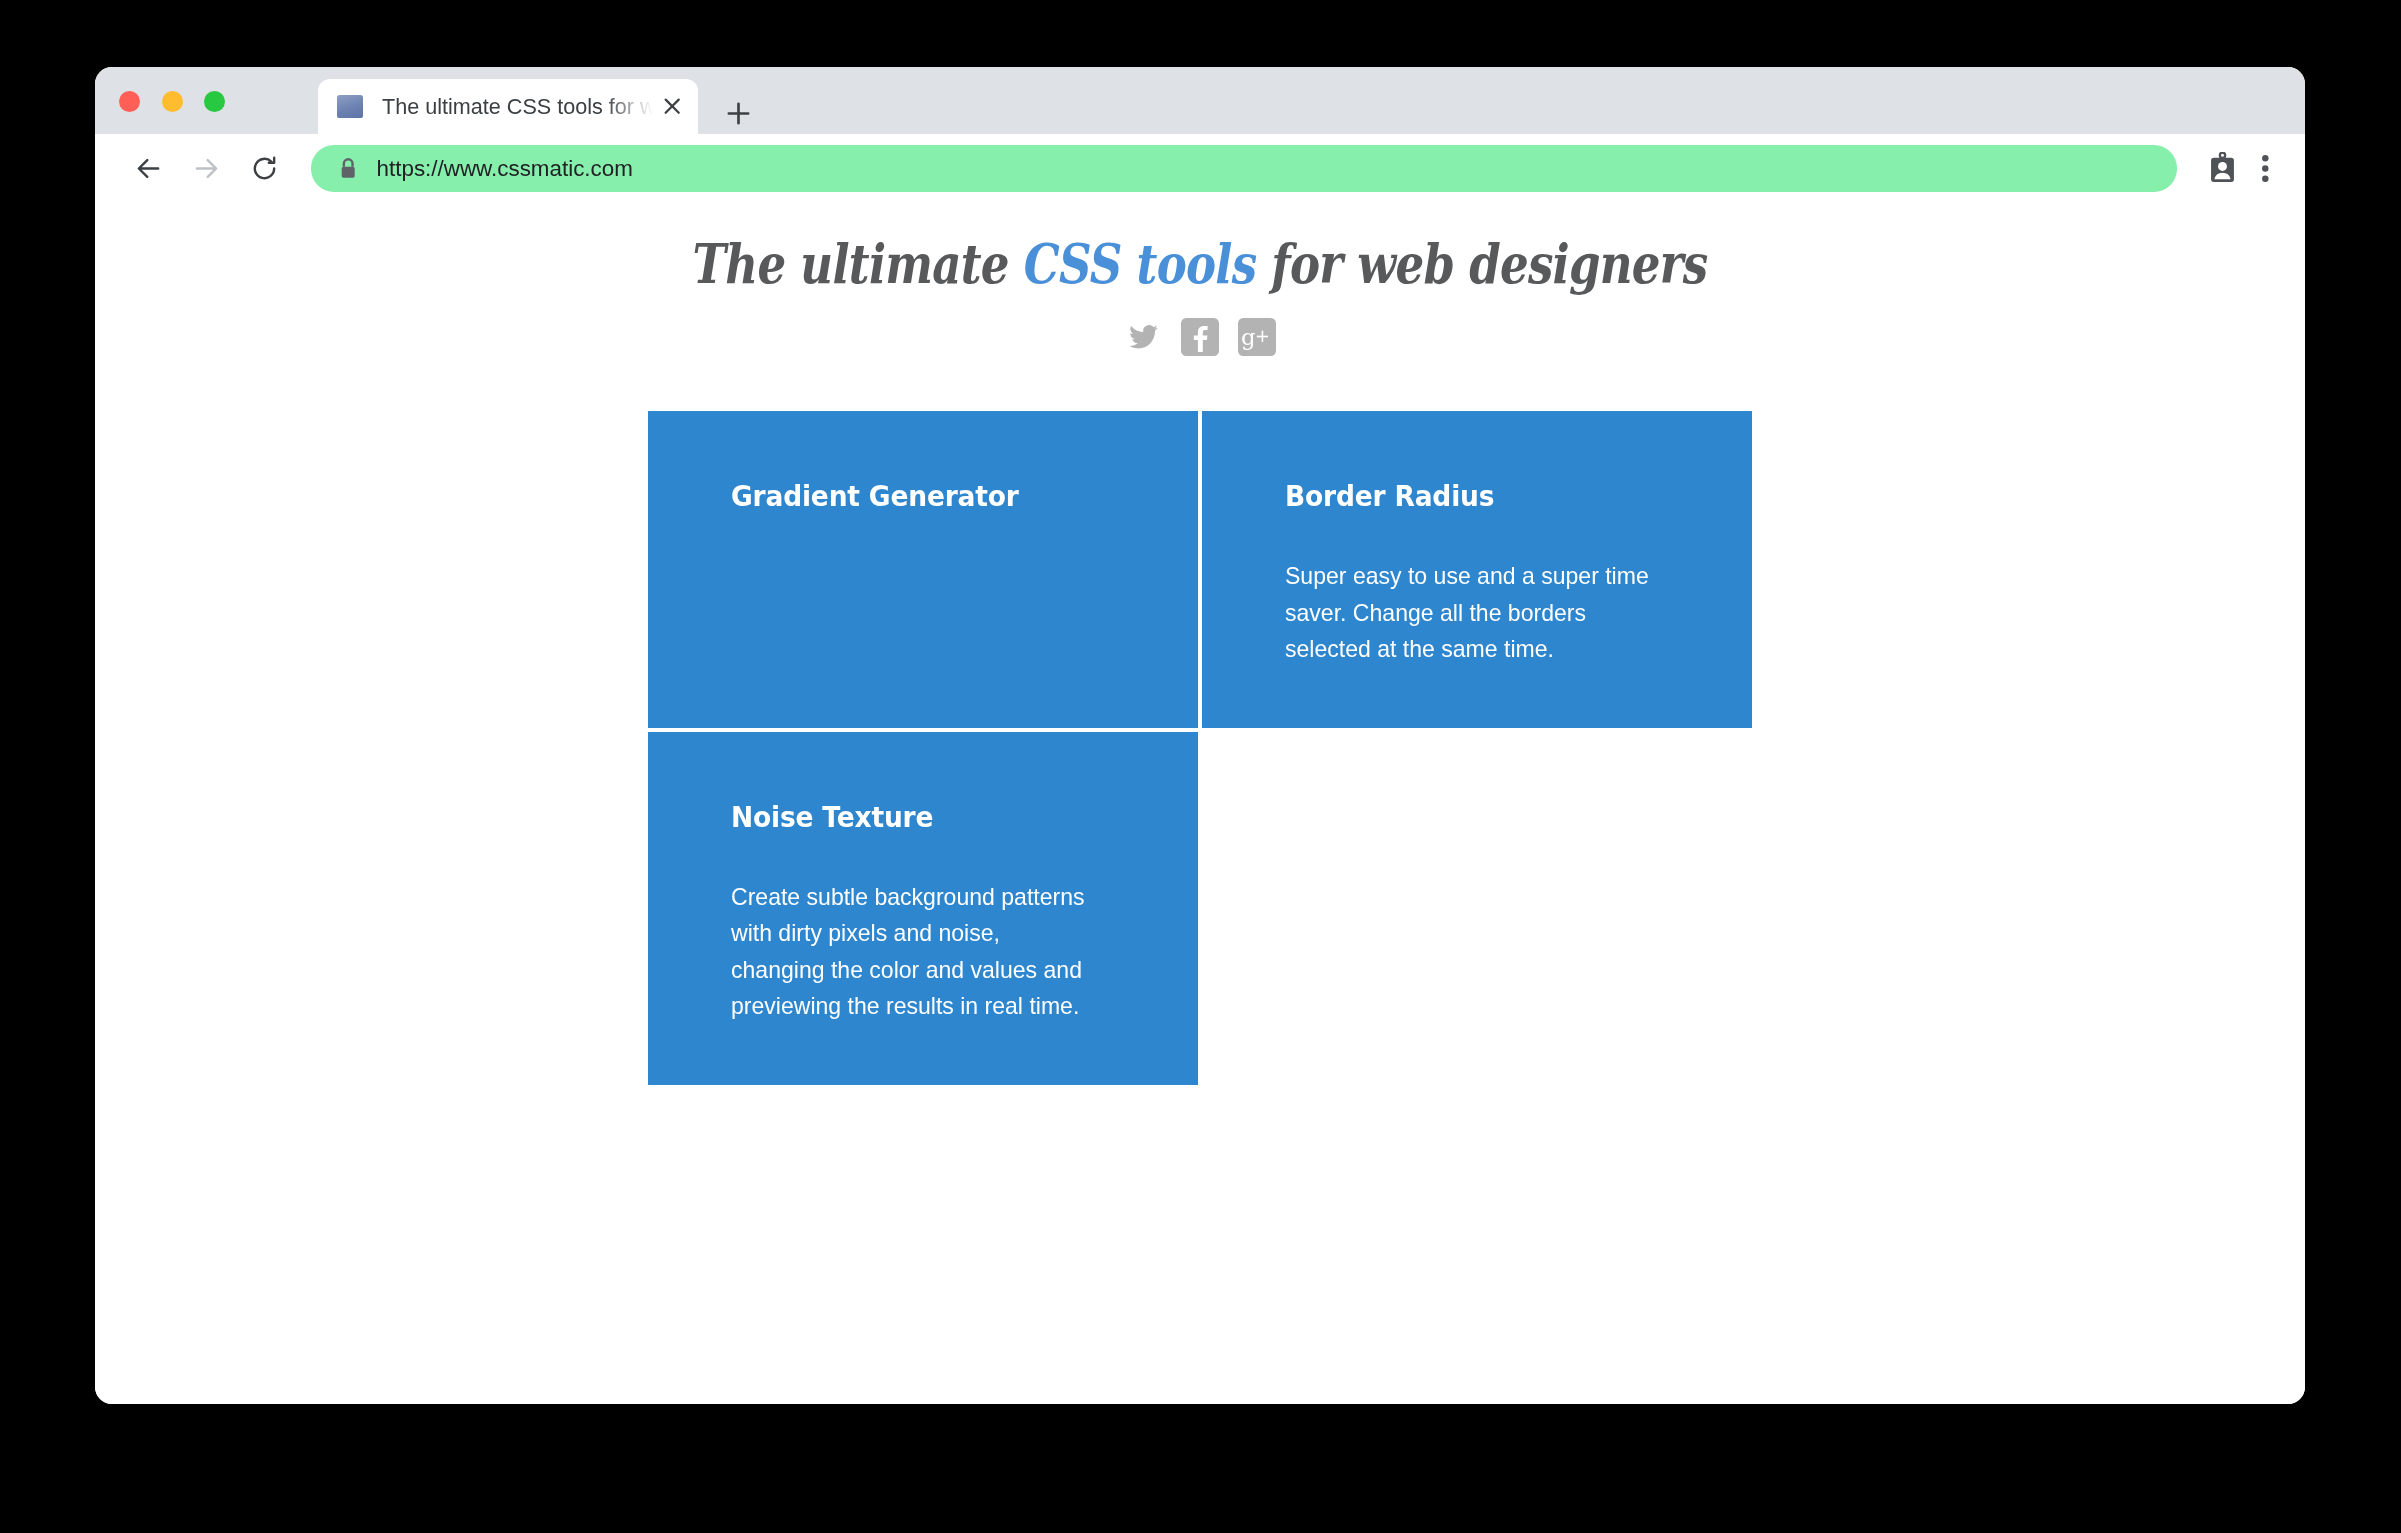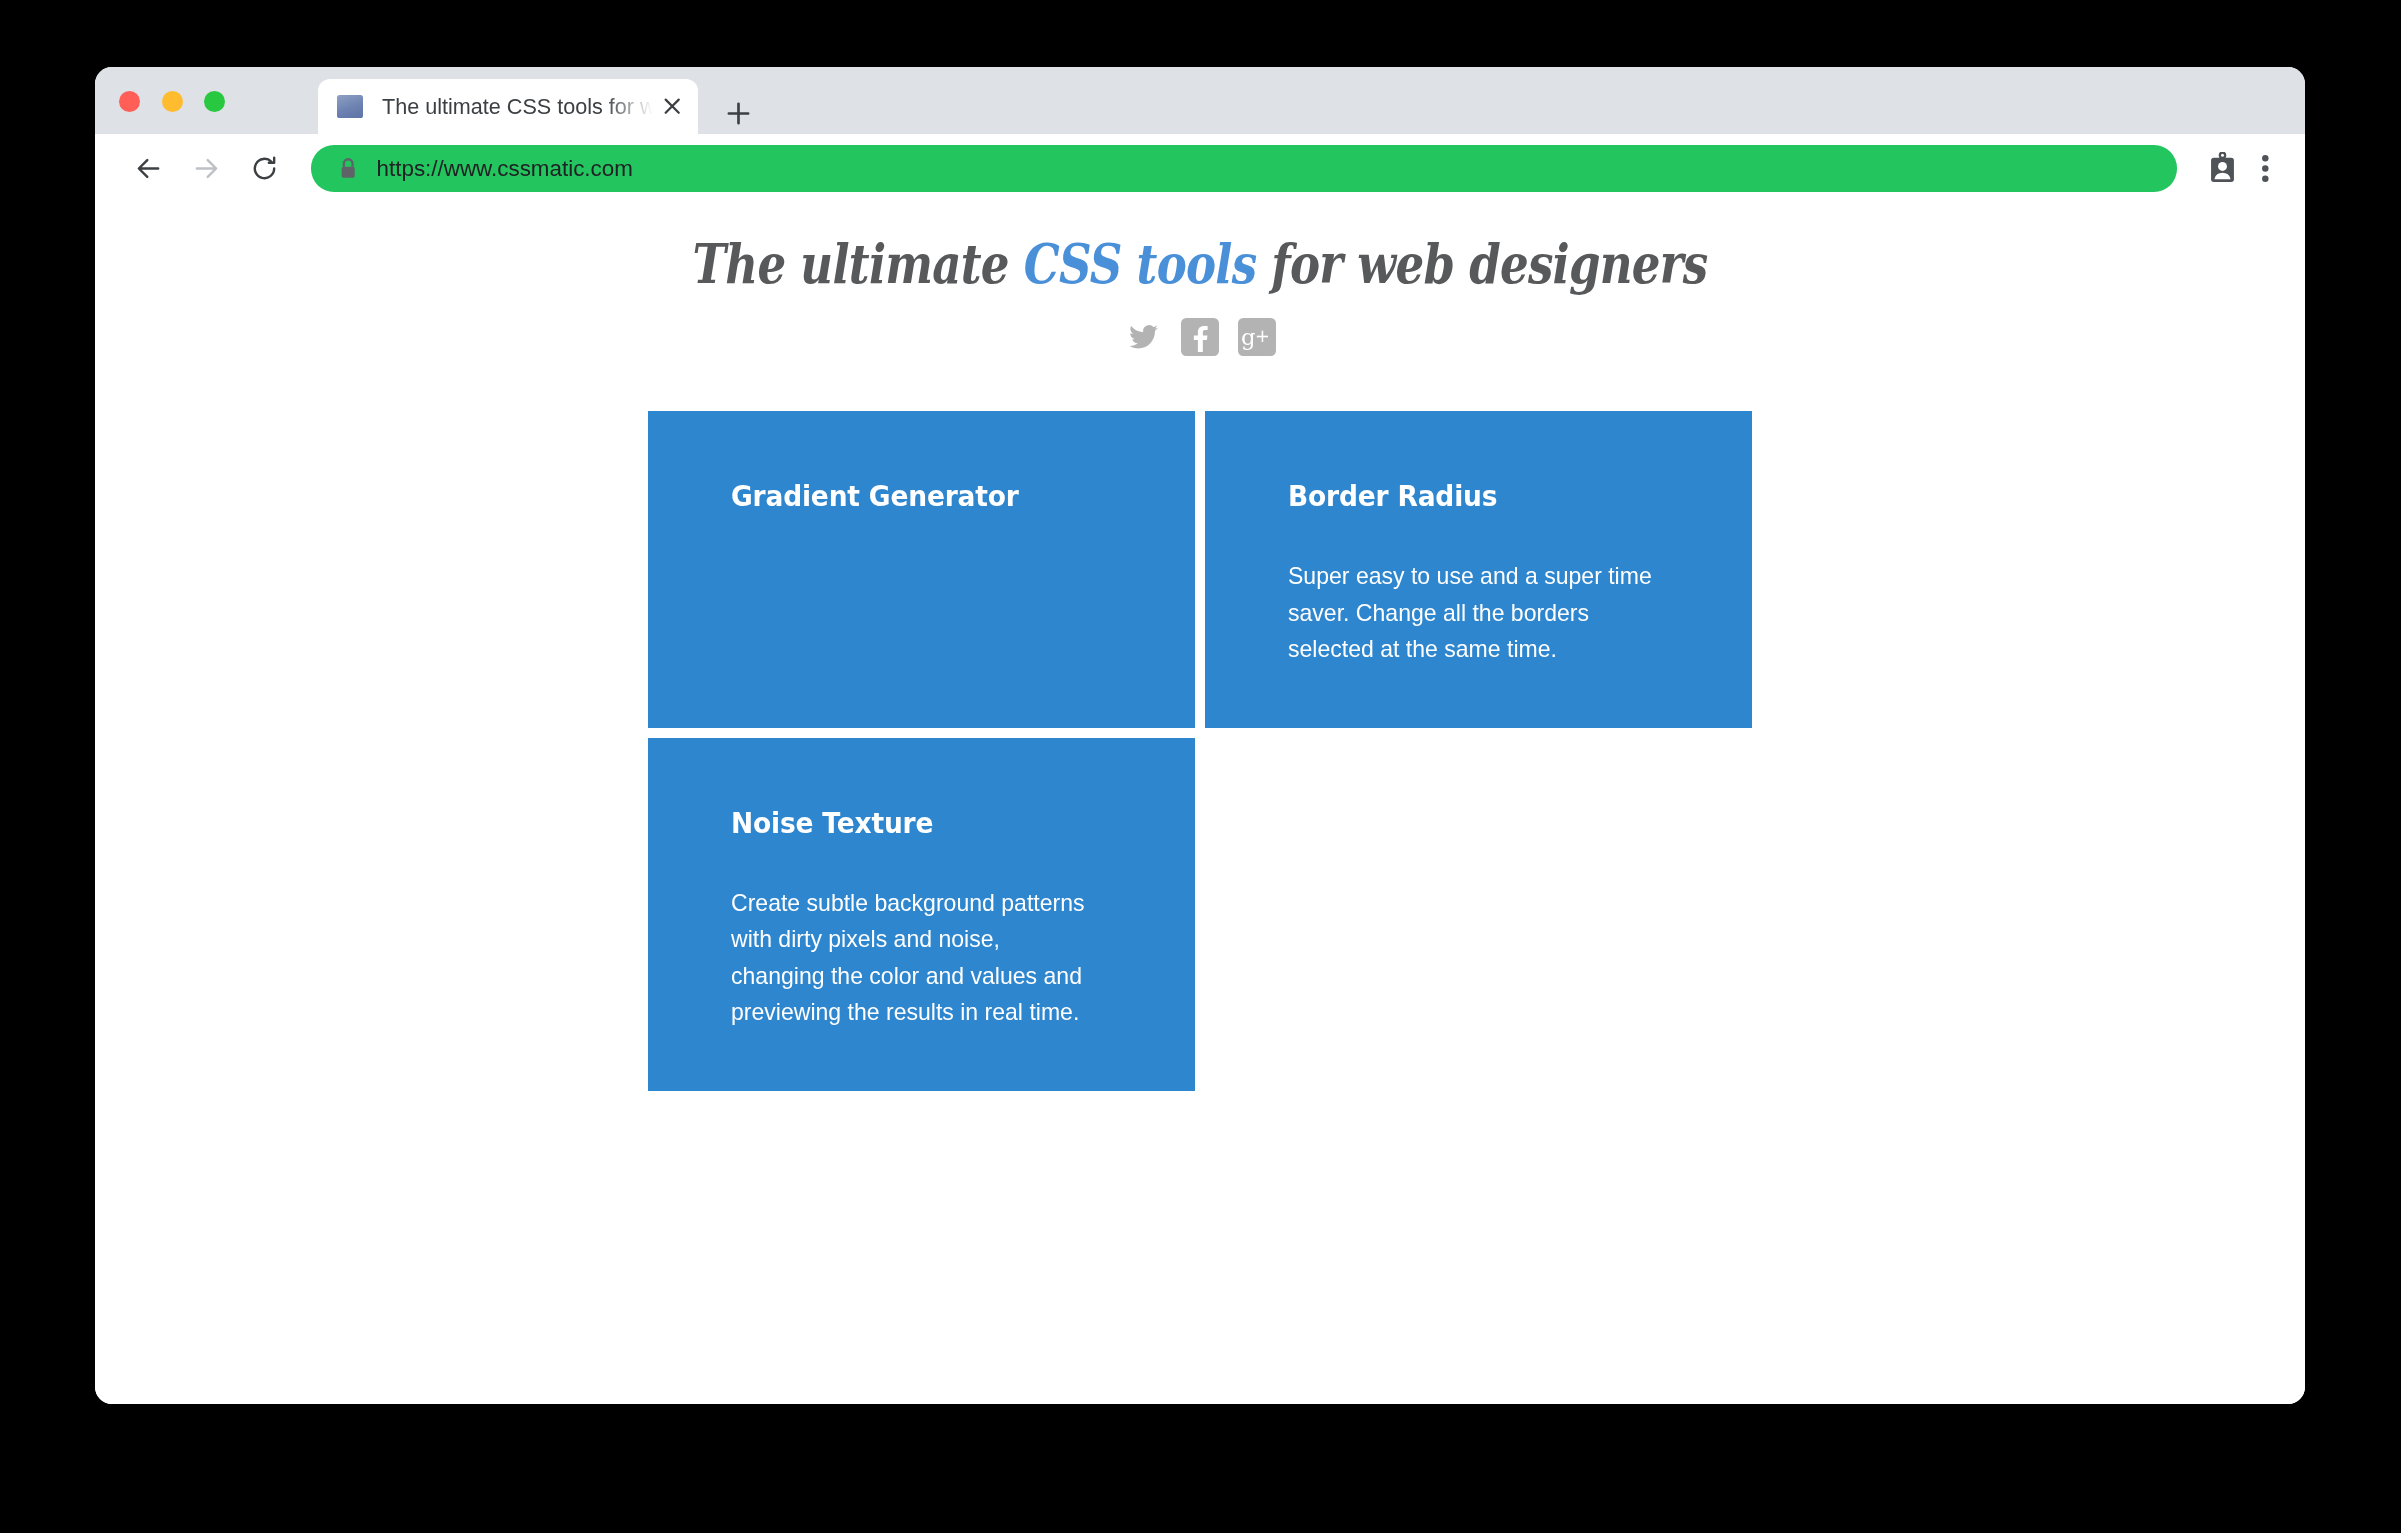--- a/index.html
+++ b/index.html
@@ -122,21 +122,21 @@
     justify-content: center;
     flex: none;
   }
   .nav-btn.back    { margin-right: 10.4px; }
   .nav-btn.forward { margin-right: 10.4px; }
   .nav-btn.reload  { margin-right: 22.4px; }
 
   .omnibox {
     flex: 1;
     height: 47px;
-    background: #22c55e;
+    background: #86efac;
     border-radius: 23px;
     display: flex;
     align-items: center;
     padding: 11px 26px;
     box-sizing: border-box;
     margin-right: 21px;
   }
   .lock-icon { flex: none; margin-right: 17px; display: flex; }
   .omnibox-url {
     font-size: 22.4px;
@@ -195,21 +195,21 @@
     background: #b3b3b3;
     border-radius: 5.2px;
   }
 
   
   .card-grid {
     width: 1104px;
     margin: 55px auto 0;
     display: grid;
     grid-template-columns: 1fr 1fr;
-    gap: 10px;
+    gap: 4px;
     border-radius: 13px;
   }
   .card {
     background: #2e86ce;
     box-sizing: border-box;
     padding: 69px 83px 60px;
     min-height: 307px;
   }
   .card-title {
     margin: 0 0 45px 0;

